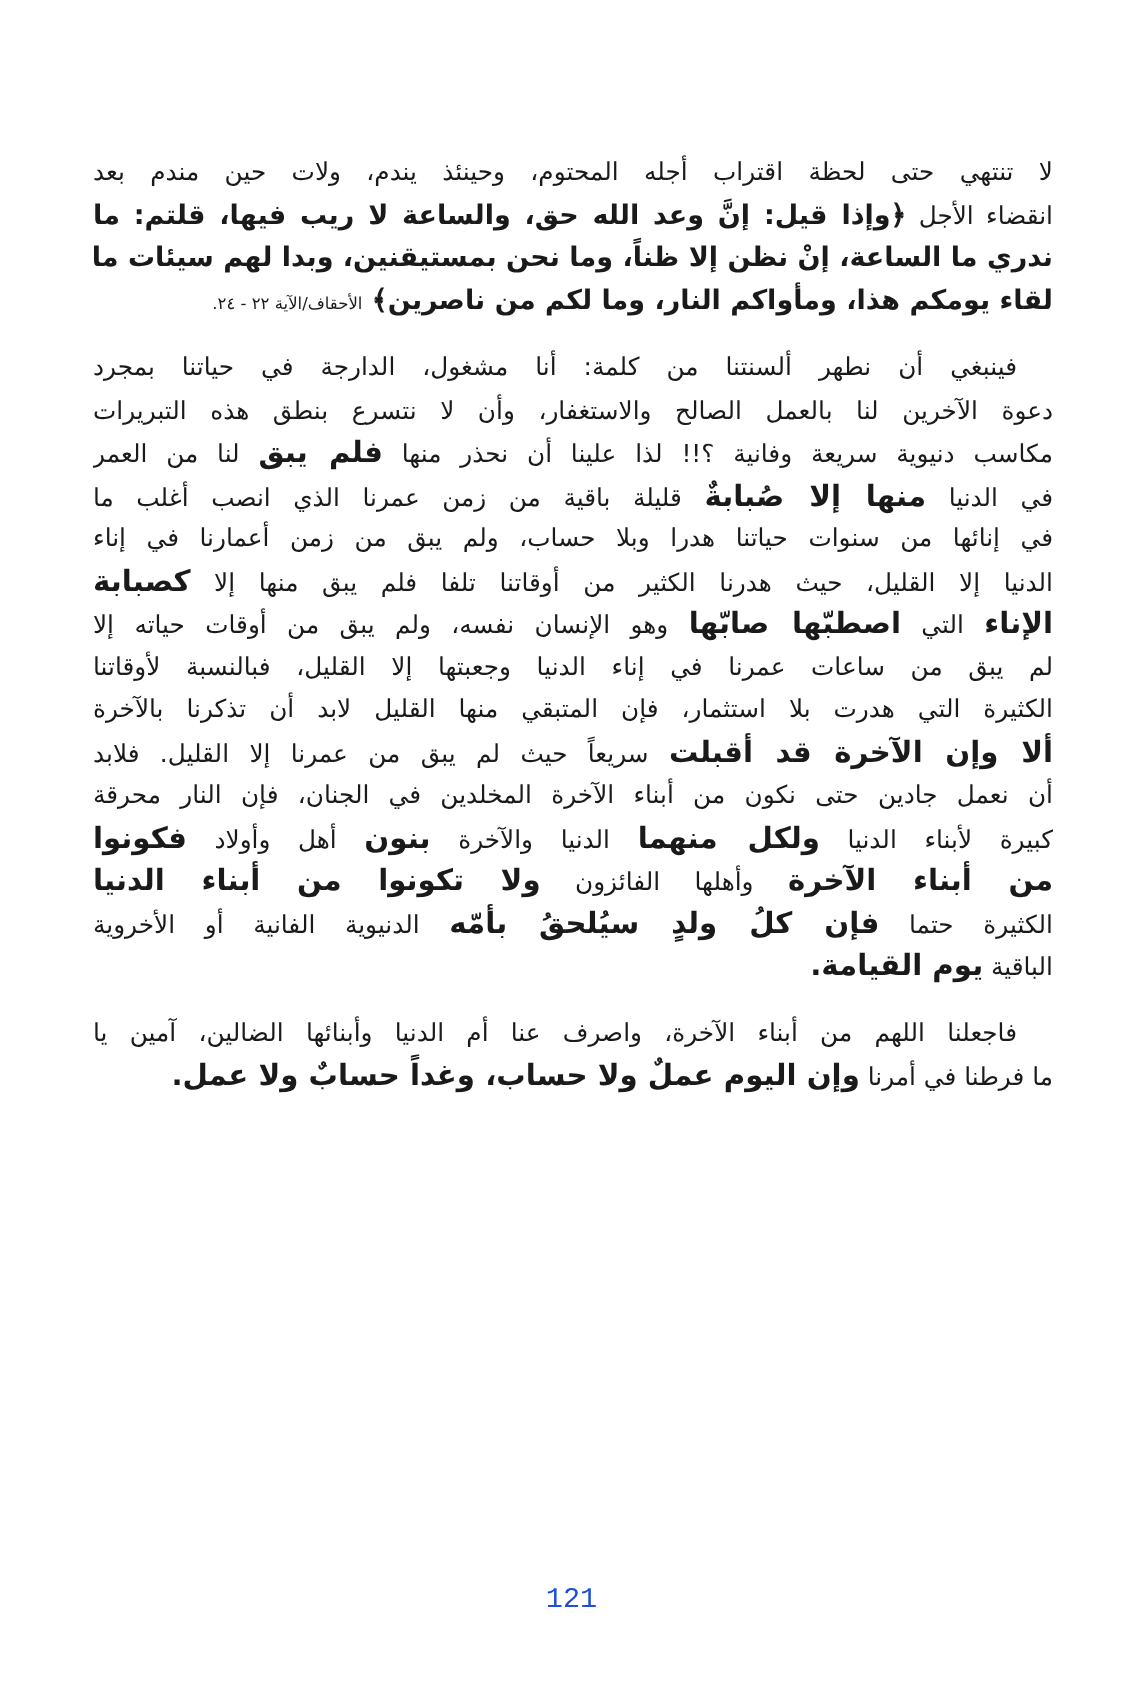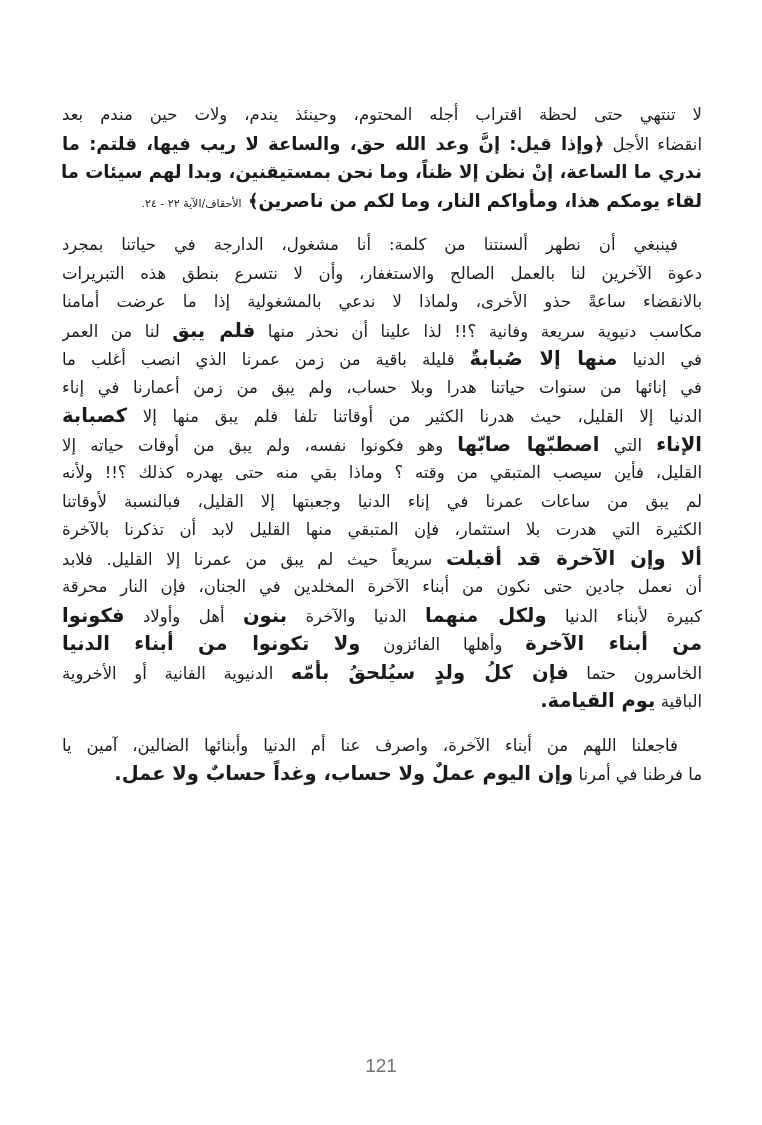--- a/index.html
+++ b/index.html
@@ -8,49 +8,47 @@
   .page { position:absolute; left:62px; top:82px; width:640px; direction:rtl;margin-top:19px; }
   .line { display:block; text-align:justify; text-align-last:justify; white-space:nowrap;
           font-size:16.5px; line-height:28px; height:28.5px; overflow:hidden; }
   .line.last { text-align-last:right; }
   .q { font-weight:bold; font-size:18px; }
   .b { font-weight:bold; font-size:19.5px; }
   .ref { font-size:11px; font-weight:normal; }
   .para { margin-bottom:16px; }
   .para.indent .line:first-child { padding-right:24px; }
   .pagenum { position:absolute; left:0; width:762px; top:1055px; text-align:center;
-             font-family:Liberation Sans, sans-serif; font-size:19px; color:#737373; }
+             font-family:Liberation Mono, monospace; font-size:19px; color:#1d4ed8; }
 </style>
 </head>
 <body>
 
 <div class="page">
   <div class="para" id="p1">
       <span class="line"><span class="">لا تنتهي حتى لحظة اقتراب أجله المحتوم، وحينئذ يندم، ولات حين مندم بعد</span></span>
       <span class="line"><span class="">انقضاء الأجل </span><span class="q">﴿وإذا قيل: إنَّ وعد الله حق، والساعة لا ريب فيها، قلتم: ما</span></span>
       <span class="line"><span class="q">ندري ما الساعة، إنْ نظن إلا ظناً، وما نحن بمستيقنين، وبدا لهم سيئات ما</span></span>
       <span class="line last"><span class="q">لقاء يومكم هذا، ومأواكم النار، وما لكم من ناصرين﴾ </span><span class="ref">الأحقاف/الآية ٢٢ - ٢٤.</span></span>
     </div>
   <div class="para indent" id="p2">
       <span class="line"><span class="">فينبغي أن نطهر ألسنتنا من كلمة: أنا مشغول،  الدارجة في حياتنا بمجرد</span></span>
       <span class="line"><span class="">دعوة الآخرين لنا بالعمل الصالح والاستغفار، وأن لا نتسرع بنطق هذه التبريرات</span></span>
-      <span class="line"><span class="">بالانقضاء ساعةً حذو الأخرى، ولماذا لا ندعي بالمشغولية إذا ما عرضت أمامنا</span></span>
       <span class="line"><span class="">مكاسب دنيوية سريعة وفانية ؟!! لذا علينا أن نحذر منها </span><span class="b">فلم يبق</span><span class=""> لنا من العمر</span></span>
       <span class="line"><span class="">في الدنيا </span><span class="b">منها إلا صُبابةٌ</span><span class=""> قليلة باقية من زمن عمرنا الذي انصب أغلب ما</span></span>
       <span class="line"><span class="">في إنائها من سنوات حياتنا هدرا وبلا حساب، ولم يبق من زمن أعمارنا في إناء</span></span>
       <span class="line"><span class="">الدنيا إلا القليل، حيث هدرنا الكثير من أوقاتنا  تلفا فلم يبق منها إلا </span><span class="b">كصبابة</span></span>
-      <span class="line"><span class="b">الإناء</span><span class=""> التي </span><span class="b">اصطبّها صابّها</span><span class=""> وهو فكونوا نفسه، ولم يبق من أوقات حياته إلا</span></span>
-      <span class="line"><span class="">القليل، فأين سيصب المتبقي من وقته ؟ وماذا بقي منه حتى يهدره كذلك ؟!! ولأنه</span></span>
+      <span class="line"><span class="b">الإناء</span><span class=""> التي </span><span class="b">اصطبّها صابّها</span><span class=""> وهو الإنسان نفسه، ولم يبق من أوقات حياته إلا</span></span>
       <span class="line"><span class="">لم يبق من ساعات عمرنا في إناء الدنيا وجعبتها إلا القليل، فبالنسبة لأوقاتنا</span></span>
       <span class="line"><span class="">الكثيرة التي هدرت بلا استثمار، فإن المتبقي منها القليل لابد أن تذكرنا بالآخرة</span></span>
       <span class="line"><span class="b">ألا وإن الآخرة قد أقبلت</span><span class=""> سريعاً حيث لم يبق من عمرنا إلا القليل. فلابد</span></span>
       <span class="line"><span class="">أن نعمل جادين حتى نكون من أبناء الآخرة المخلدين في الجنان، فإن النار محرقة</span></span>
       <span class="line"><span class="">كبيرة لأبناء الدنيا </span><span class="b">ولكل منهما</span><span class=""> الدنيا والآخرة </span><span class="b">بنون</span><span class=""> أهل وأولاد </span><span class="b">فكونوا</span></span>
       <span class="line"><span class="b">من أبناء الآخرة</span><span class=""> وأهلها الفائزون </span><span class="b">ولا تكونوا من أبناء الدنيا</span></span>
-      <span class="line"><span class="">الخاسرون حتما </span><span class="b">فإن كلُ ولدٍ سيُلحقُ بأمّه</span><span class=""> الدنيوية الفانية أو الأخروية</span></span>
+      <span class="line"><span class="">الكثيرة حتما </span><span class="b">فإن كلُ ولدٍ سيُلحقُ بأمّه</span><span class=""> الدنيوية الفانية أو الأخروية</span></span>
       <span class="line last"><span class="">الباقية </span><span class="b">يوم القيامة.</span></span>
     </div>
   <div class="para indent" id="p3">
       <span class="line"><span class="">فاجعلنا اللهم من أبناء الآخرة، واصرف عنا أم الدنيا وأبنائها الضالين، آمين يا</span></span>
       <span class="line last"><span class="">ما فرطنا في أمرنا </span><span class="b">وإن اليوم عملٌ ولا حساب، وغداً حسابٌ ولا عمل.</span></span>
     </div>
 </div>
 
 <div class="pagenum">121</div>
 

